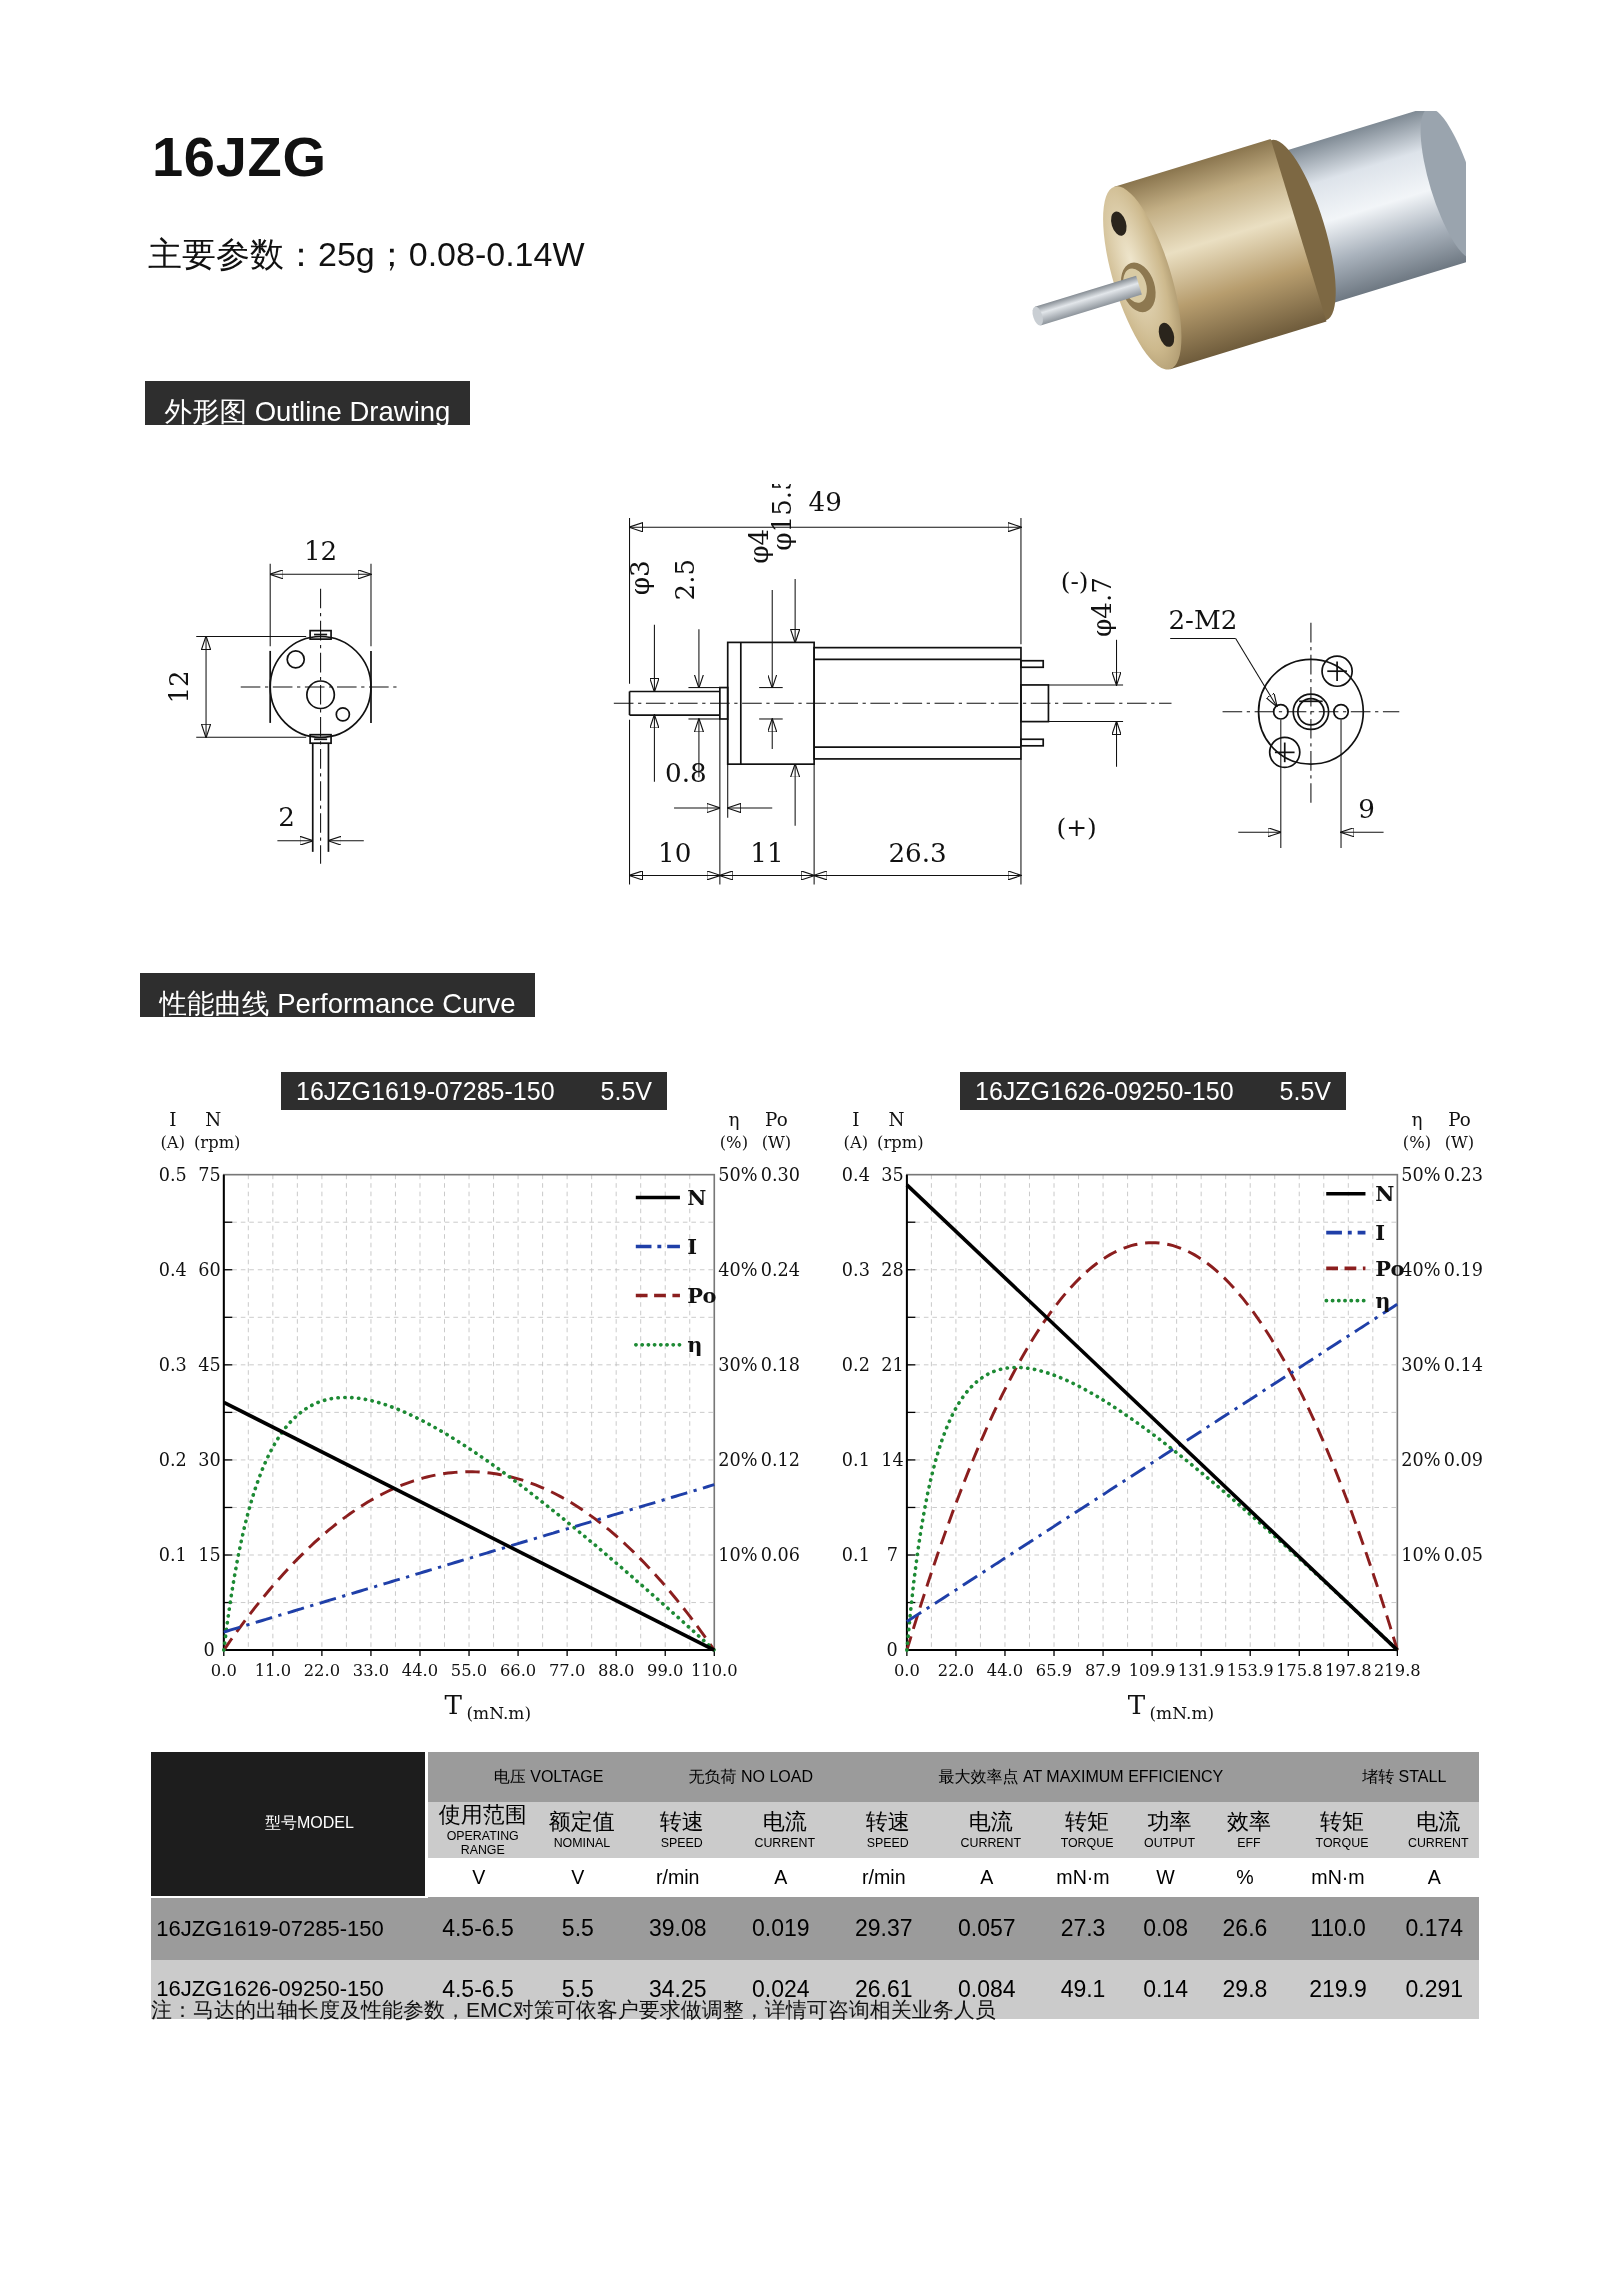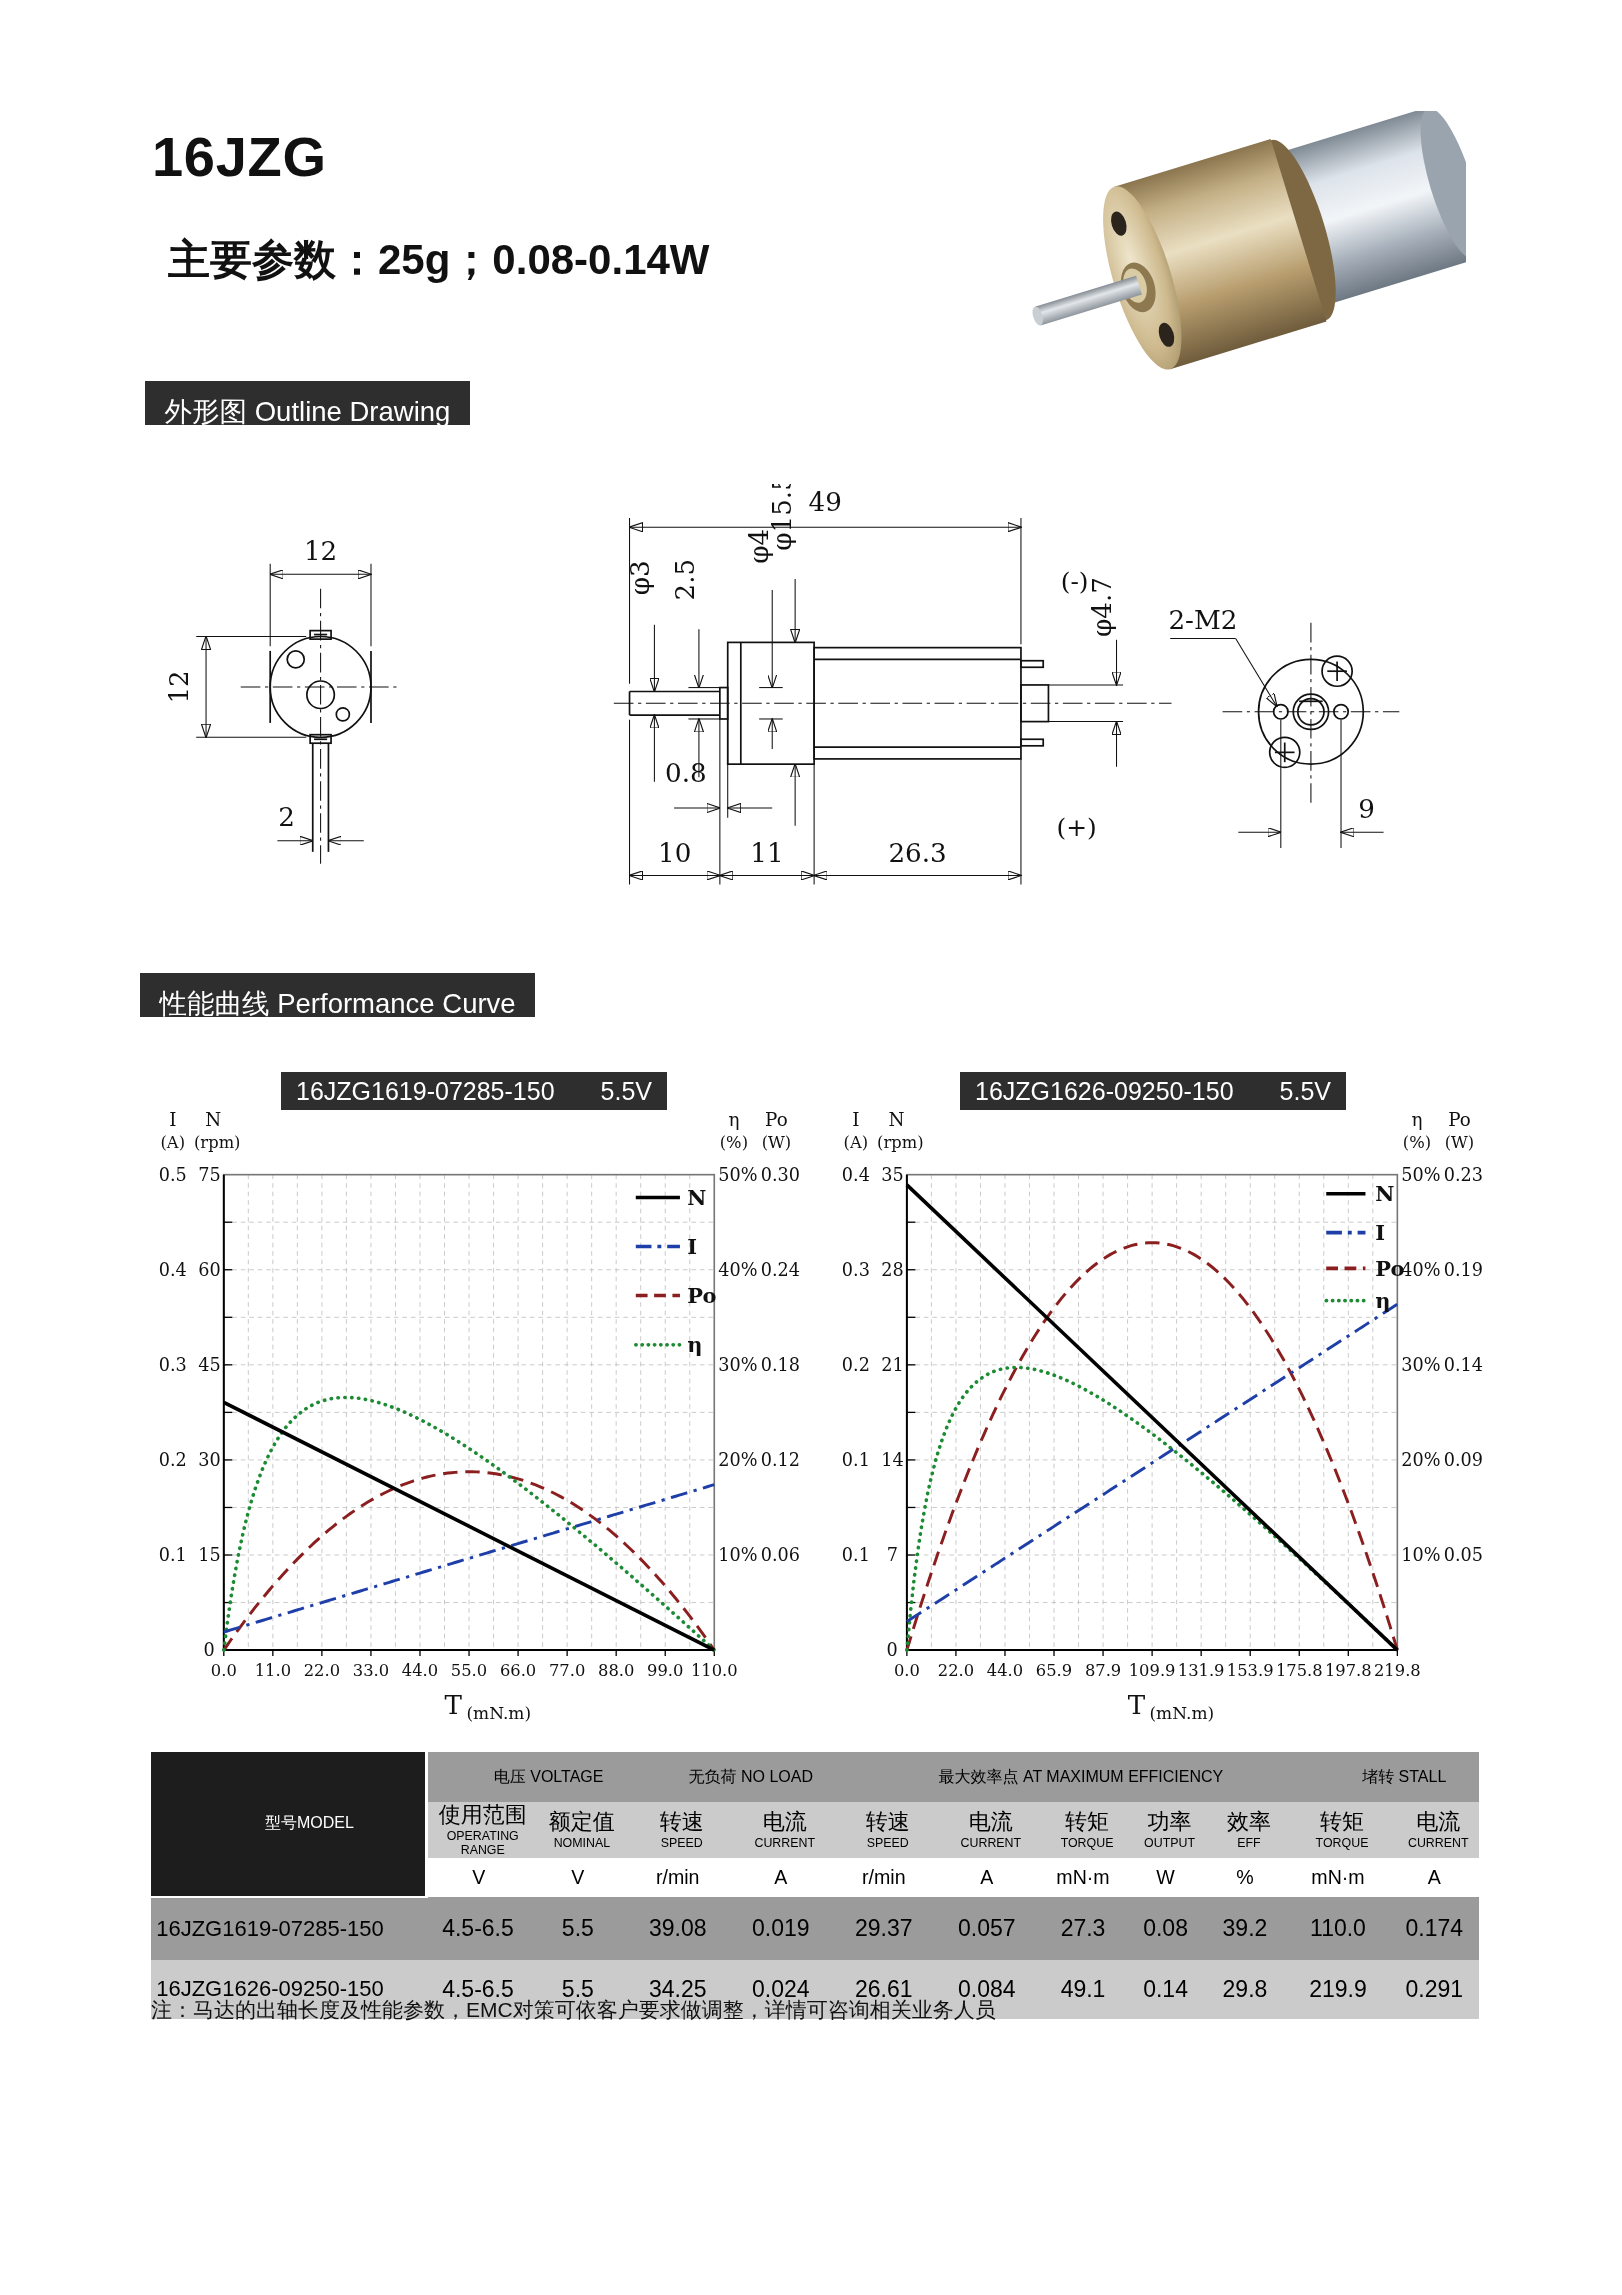--- a/index.html
+++ b/index.html
@@ -2,21 +2,21 @@
 <html style="font-size:10.5px"><head>
 <meta charset="utf-8">
 <style>
   html,body{margin:0;padding:0;}
   body{
     width:1623px;height:2295px;position:relative;background:#ffffff;
     font-family:"Liberation Sans",sans-serif;color:#111;
   }
   .abs{position:absolute;}
   .page-title{left:152px;top:124px;font-size:56px;font-weight:bold;letter-spacing:0.7px;}
-  .page-subtitle{left:168px;top:232px;font-size:42px;font-weight:bold;}
+  .page-subtitle{left:148px;top:232px;font-size:34px;font-weight:normal;}
   .sec-header{
     background:#2e2e2e;color:#fff;font-size:27.5px;height:44px;line-height:62px;
     padding:0 19.6px;display:inline-block;white-space:nowrap;
   }
   .sec1{left:145px;top:381px;}
   .sec2{left:140px;top:953px;margin-top:20px;}
   .photo-wrap{left:1008px;top:111px;width:458px;height:268px;}
   .outline-wrap{left:98px;top:484px;width:1427px;height:432px;}
   .chart-title{
     background:#2e2e2e;color:#fff;width:386px;height:38px;font-size:25px;
@@ -549,21 +549,21 @@
   <tr class="t-r1">
     <td class="model-val">16JZG1619-07285-150</td>
     <td>4.5-6.5</td>
     <td>5.5</td>
     <td>39.08</td>
     <td>0.019</td>
     <td>29.37</td>
     <td>0.057</td>
     <td>27.3</td>
     <td>0.08</td>
-    <td>39.2</td>
+    <td>26.6</td>
     <td>110.0</td>
     <td>0.174</td>
   </tr>
   <tr class="t-r2">
     <td class="model-val">16JZG1626-09250-150</td>
     <td>4.5-6.5</td>
     <td>5.5</td>
     <td>34.25</td>
     <td>0.024</td>
     <td>26.61</td>

